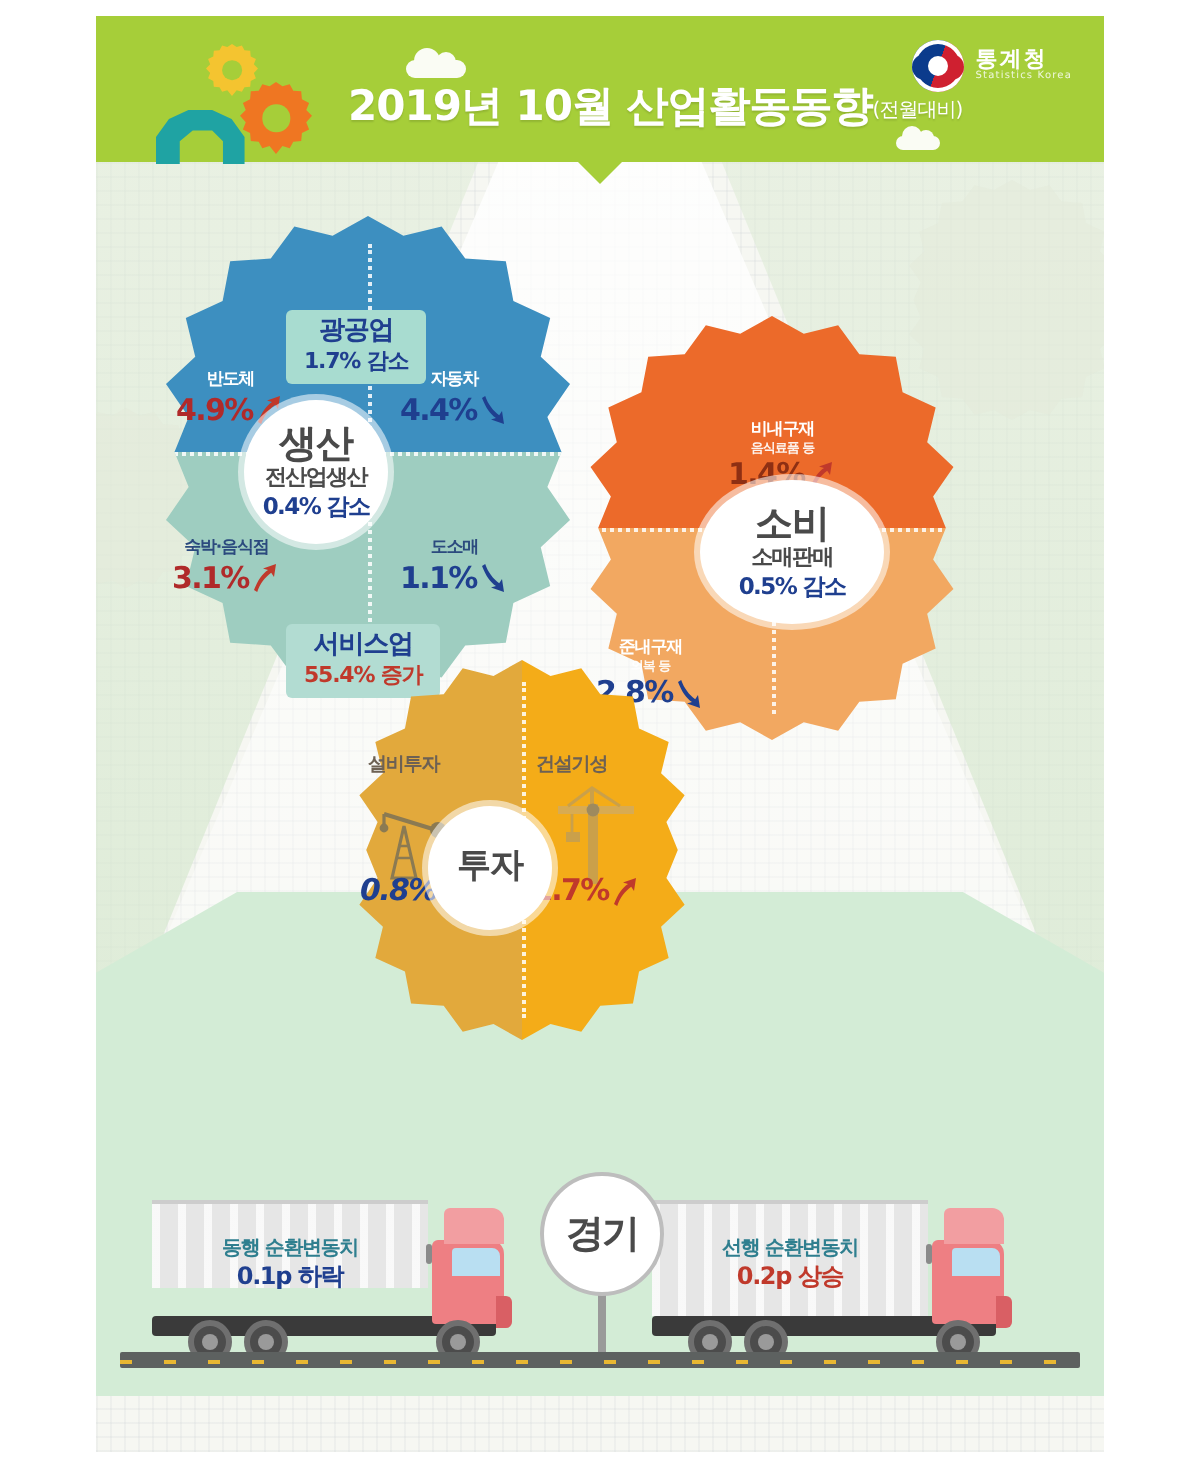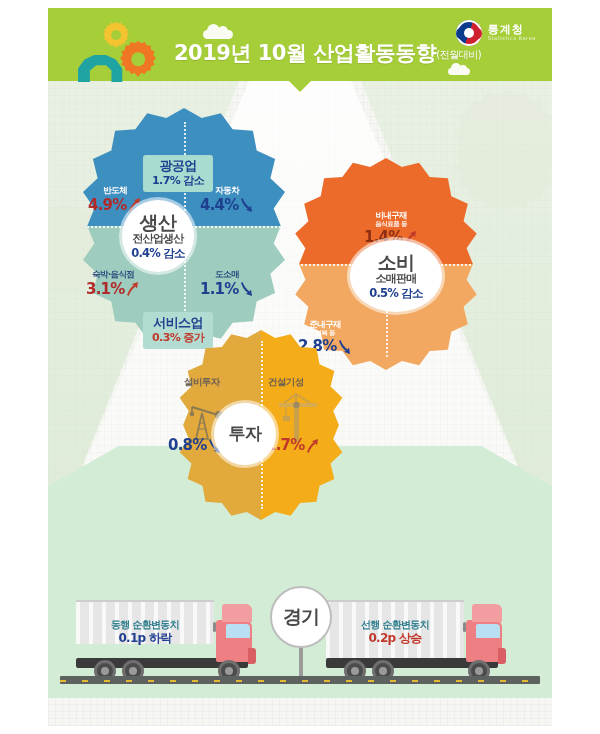--- a/index.html
+++ b/index.html
@@ -216,21 +216,21 @@
   .st-white .s-name, .st-white .s-note { color: #ffffff; }
   .st-dnavy .s-name, .st-dnavy .s-note { color: #2b4a7e; }
 
   #st-semi   { left: 40px;  top: 178px; }
   #st-auto   { left: 152px; top: 178px; }
   #st-lodg   { left: 38px;  top: 262px; }
   #st-whole  { left: 152px; top: 262px; }
   #st-nondur { left: 316px; top: 203px; }
   #st-semidur{ left: 250px; top: 312px; }
   #st-dur    { left: 345px; top: 312px; }
-  #st-equip  { left: 120px; top: 428px; }
+  #st-equip  { left: 132px; top: 428px; font-style: italic; }
   #st-build  { left: 218px; top: 428px; }
   #lbl-equip { left: 136px; top: 368px; }
   #lbl-build { left: 220px; top: 368px; }
   .inv-lbl { position:absolute; font-size: 9.5px; font-weight: bold; color: #6d6154; letter-spacing:-.6px; }
 
   
   #icon-pump { position:absolute; left: 140px; top: 385px; width: 40px; height: 48px; }
   #icon-crane{ position:absolute; left: 228px; top: 382px; width: 44px; height: 52px; }
 
   
@@ -339,21 +339,21 @@
       <div class="divider-h"></div>
     </div>
 
     <div class="pill" id="pill-mining">
       <span class="p-name">광공업</span>
       <span class="p-val">1.7% 감소</span>
     </div>
 
     <div class="pill" id="pill-service">
       <span class="p-name">서비스업</span>
-      <span class="p-val">0.3% 증가</span>
+      <span class="p-val">55.4% 증가</span>
     </div>
 
     <div class="stat st-white" id="st-semi">
       <span class="s-name">반도체</span>
       <span class="s-row">
         <span class="s-val" style="color:#b02a2a">4.9%</span>
         <span class="arw">
           <svg width="15" height="16" viewBox="0 0 15 16">
               <path d="M2 14 C4 9 6 6 9 4 L6.5 3.2 L13 1 L12 7.5 L10.6 5.4 C7.6 7.6 5 10.8 3.6 15 Z" fill="#c0392b"></path>
             </svg>

